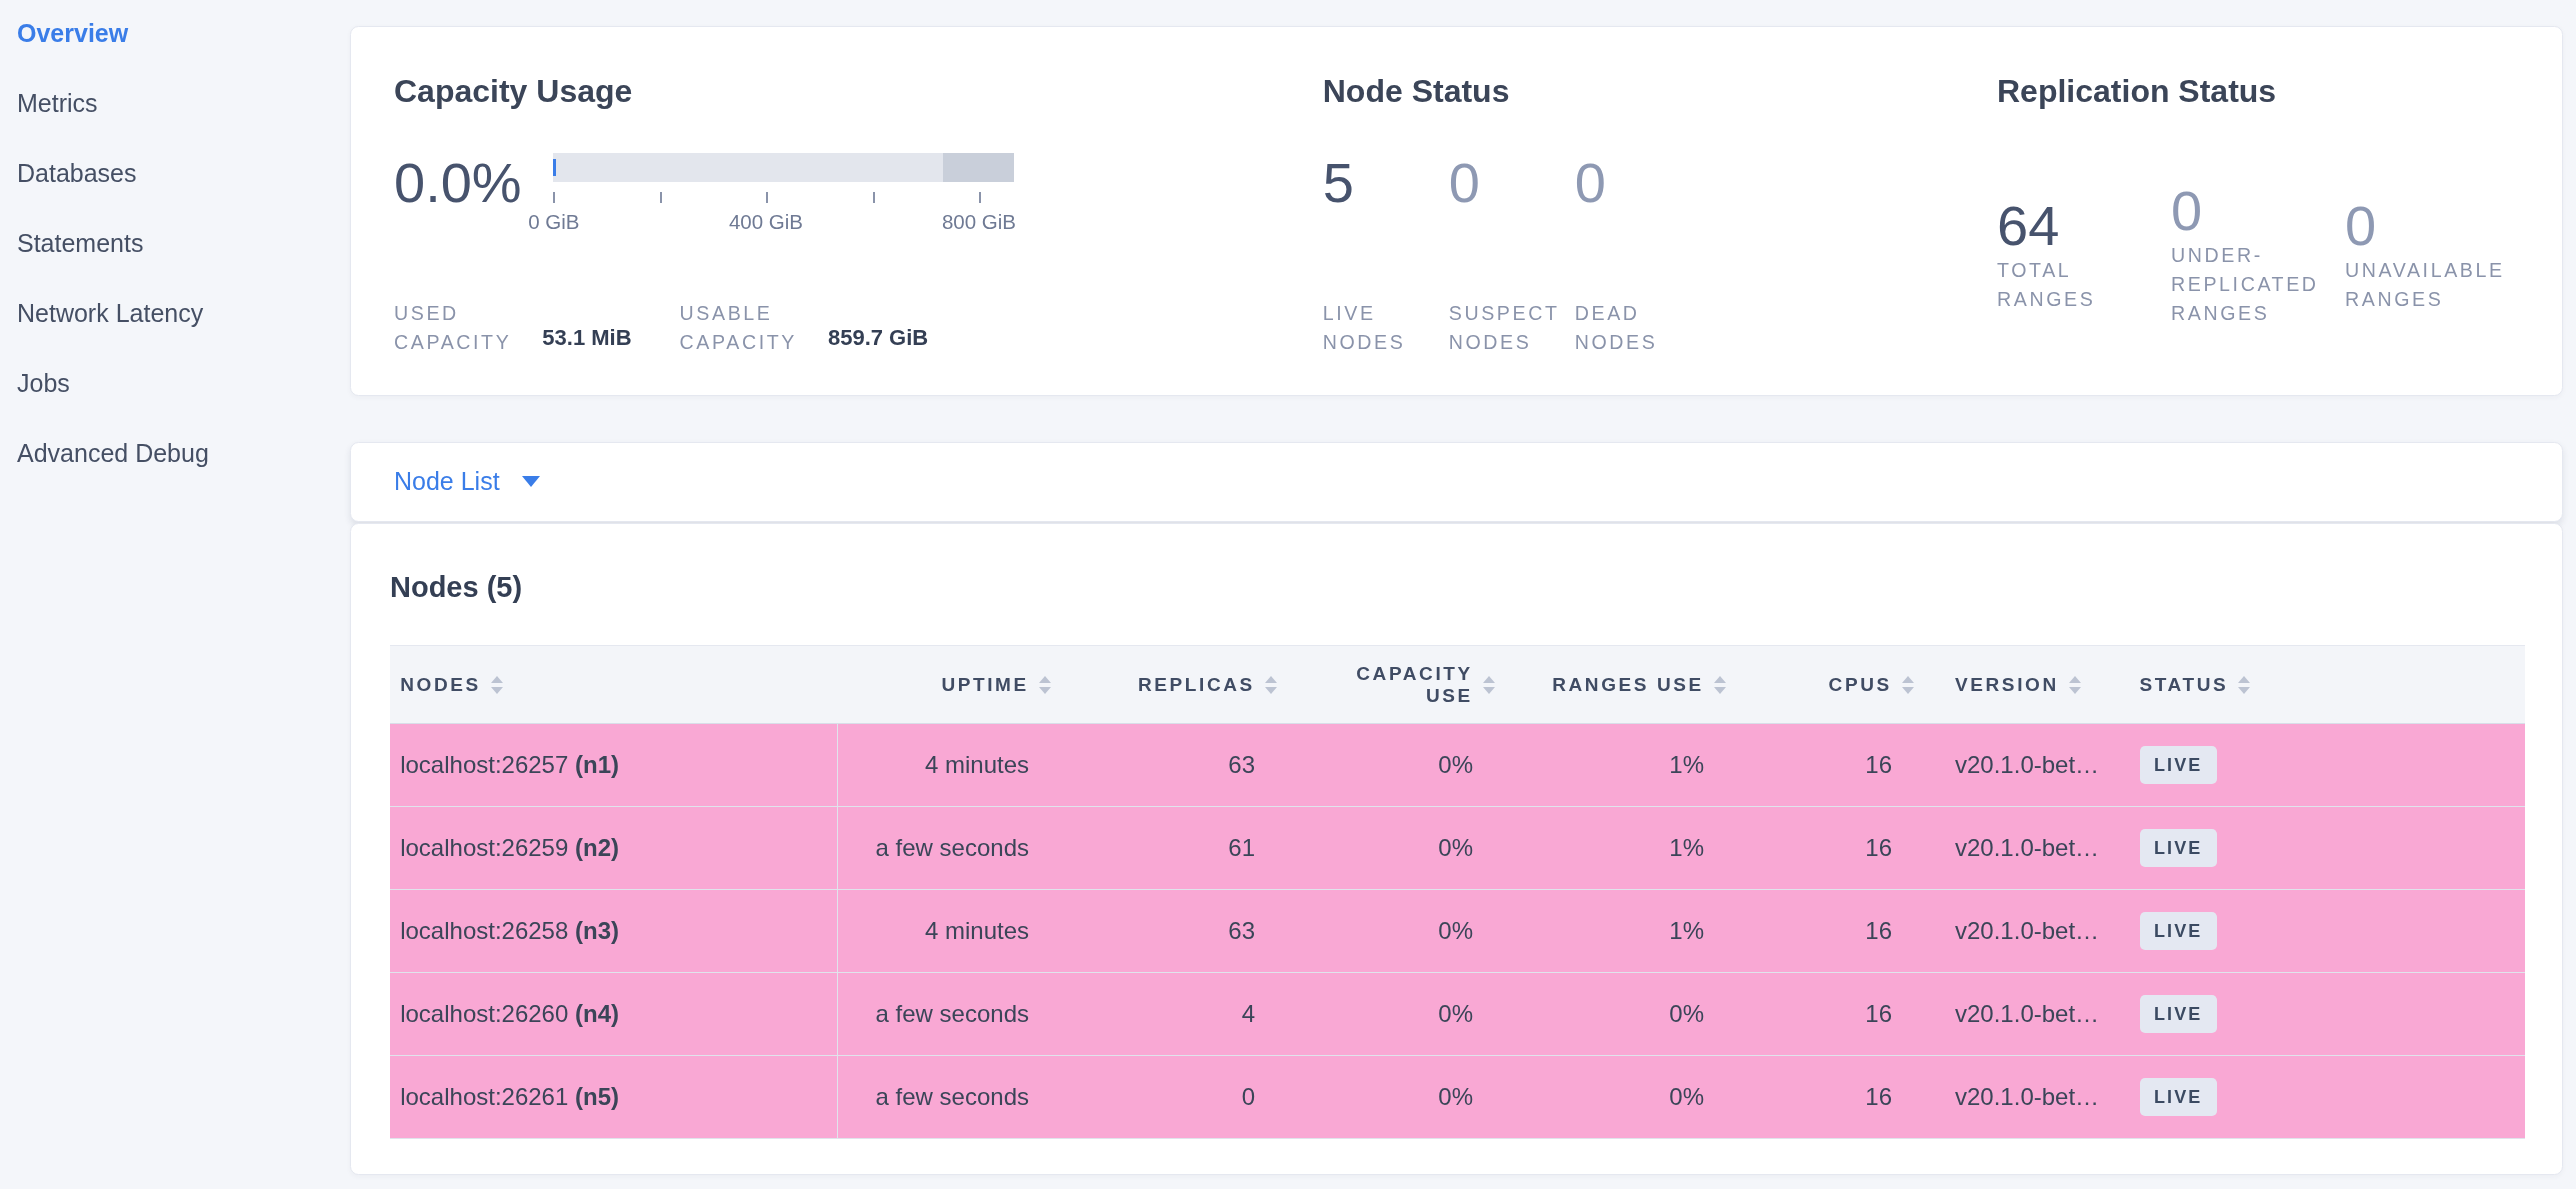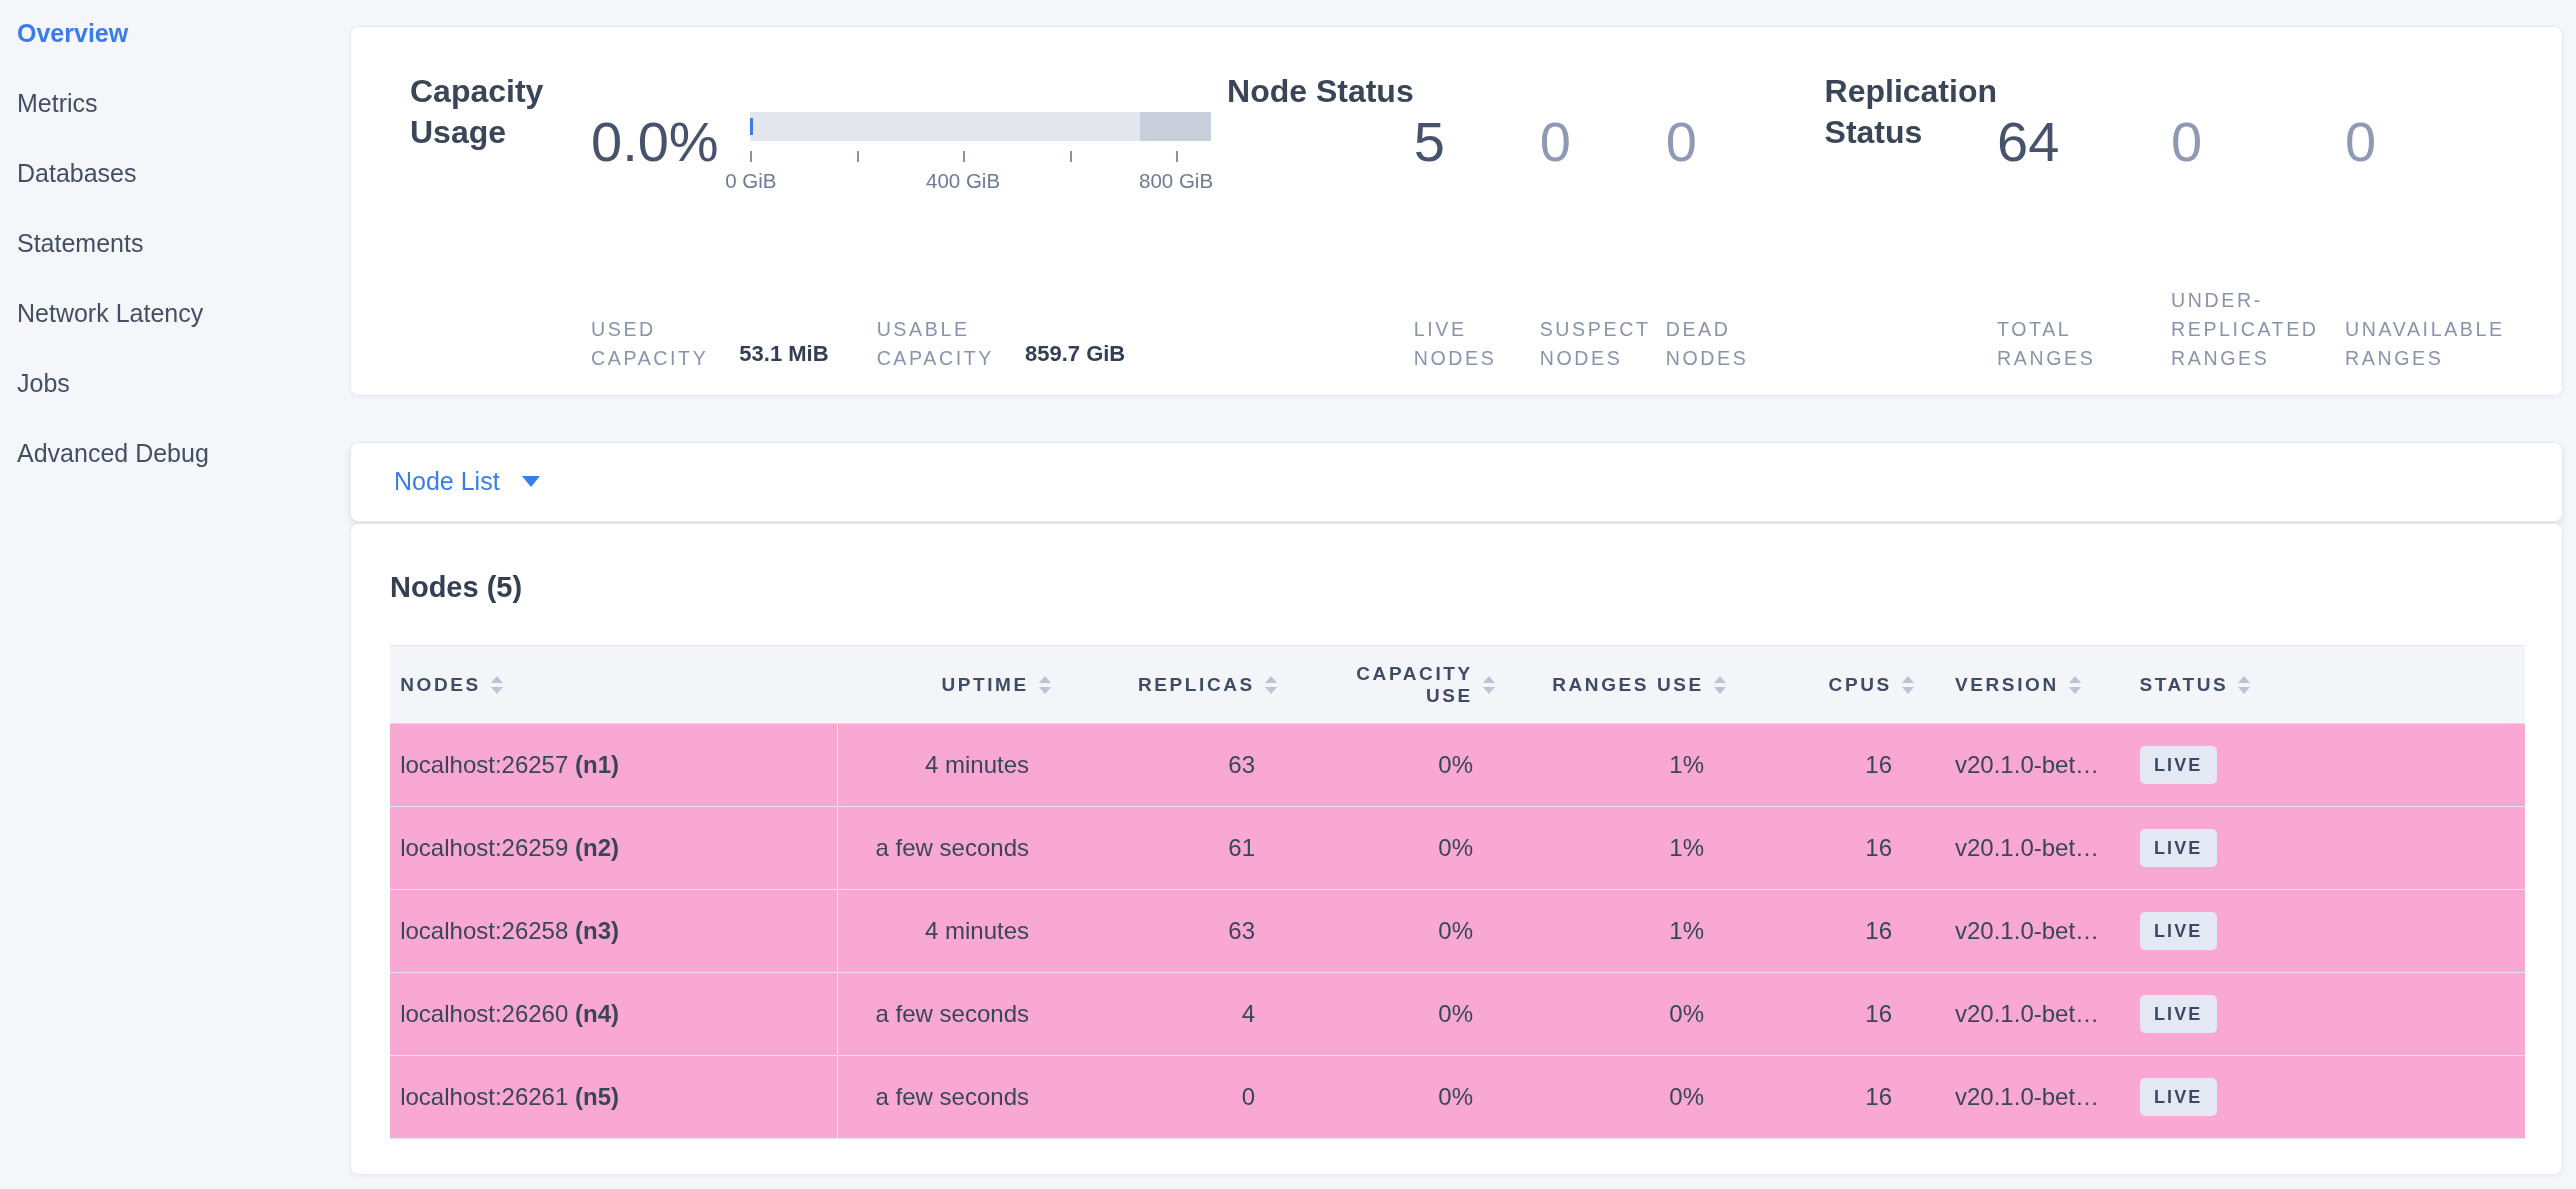--- a/index.html
+++ b/index.html
@@ -18,21 +18,21 @@
                 color:#454f64; font-weight:400; cursor:pointer; }
   .sidebar li.active { color:#3a7de8; font-weight:700; }
 
   
   .content { position:absolute; left:350px; top:0; width:2213px; }
   .panel { background:#ffffff; border:1.7px solid #e5e8f0; border-radius:8.5px;
            box-shadow:0 1.7px 5.1px rgba(40,50,80,0.04); }
 
   
   .summary-panel { margin-top:25.6px; height:370px; display:flex; padding:0 43px; }
-  .sec { display:flex; flex-direction:row; padding-top:44px; padding-bottom:22px;margin-left:16px; }
+  .sec { display:flex; flex-direction:column; padding-top:44px; padding-bottom:38px; }
   .sec-capacity { width:989px; }
   .sec-nodes    { width:718px; }
   .sec-repl     { flex:1; }
   .sec h2 { font-size:32px; line-height:41px; font-weight:600; color:#3b4558; }
   .sec-body { margin-top:41px; flex:1; display:flex; flex-direction:column;
               justify-content:space-between; }
 
   .cap-row { display:flex; align-items:flex-start; }
   .cap-pct { width:159px; font-size:56px; line-height:60px; font-weight:500; color:#47536d; }
   .cap-chart { width:461px; position:relative; }
@@ -47,21 +47,21 @@
 
   .cap-stats { display:flex; align-items:flex-end; }
   .stat-label { font-size:19.6px; line-height:29px; letter-spacing:2.6px; color:#8a93aa; }
   .stat-value { font-size:22px; line-height:38px; font-weight:600; color:#343f54;
                 margin-left:31px; white-space:nowrap; }
   .pair2 { margin-left:48px; }
 
   .stat-cols { display:flex; flex:1; }
   .stat-col { display:flex; flex-direction:column; justify-content:space-between; }
   .sec-nodes .stat-col { width:126px; }
-  .sec-repl  .stat-col { width:174px; }
+  .sec-repl  .stat-col { width:174px;justify-content:center; }
   .stat-num { font-size:56px; line-height:60px; font-weight:500; color:#47536d; }
   .stat-num.muted { color:#8e99b3; }
 
   
   .nodelist-bar { margin-top:46px; height:80px; display:flex; align-items:center;
                   padding:0 43px; box-shadow:0 3.4px 6.8px rgba(40,50,80,0.10); cursor:pointer; }
   .nodelist-label { font-size:25px; color:#3a7de8; font-weight:400; }
   .caret-down { width:0; height:0; margin-left:22px; border-left:9.4px solid transparent;
                 border-right:9.4px solid transparent; border-top:11px solid #3a7de8; }
 

